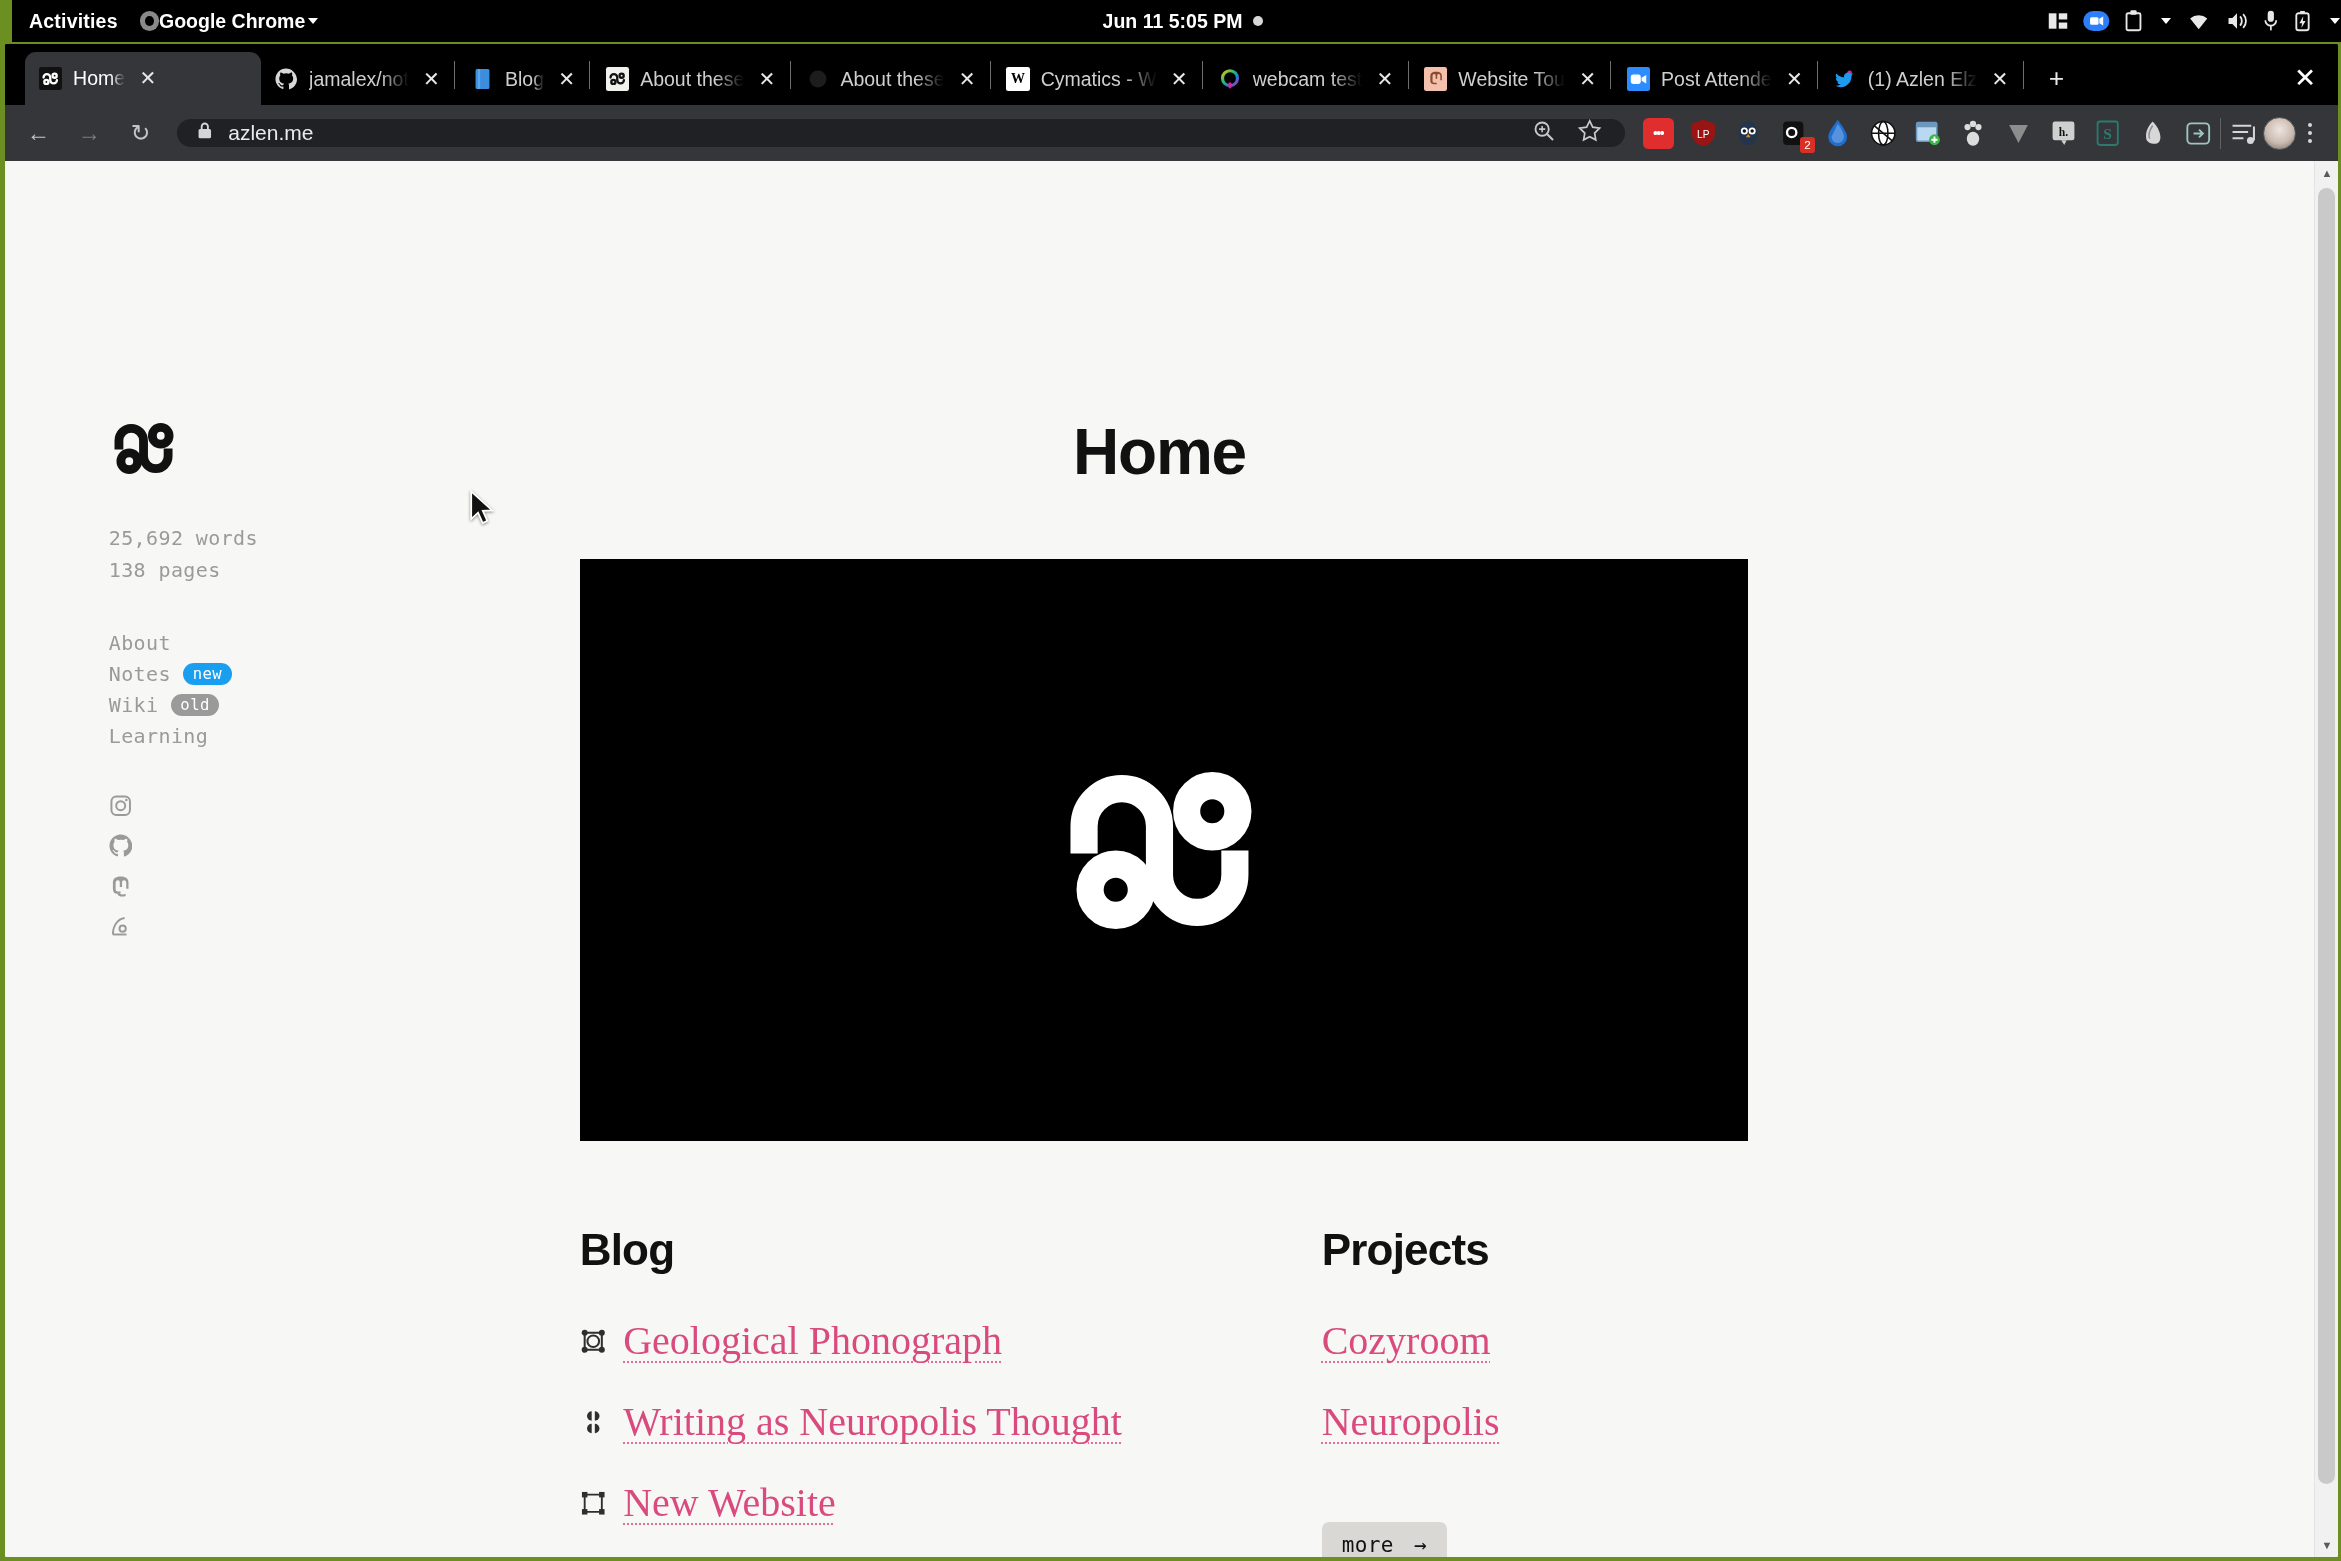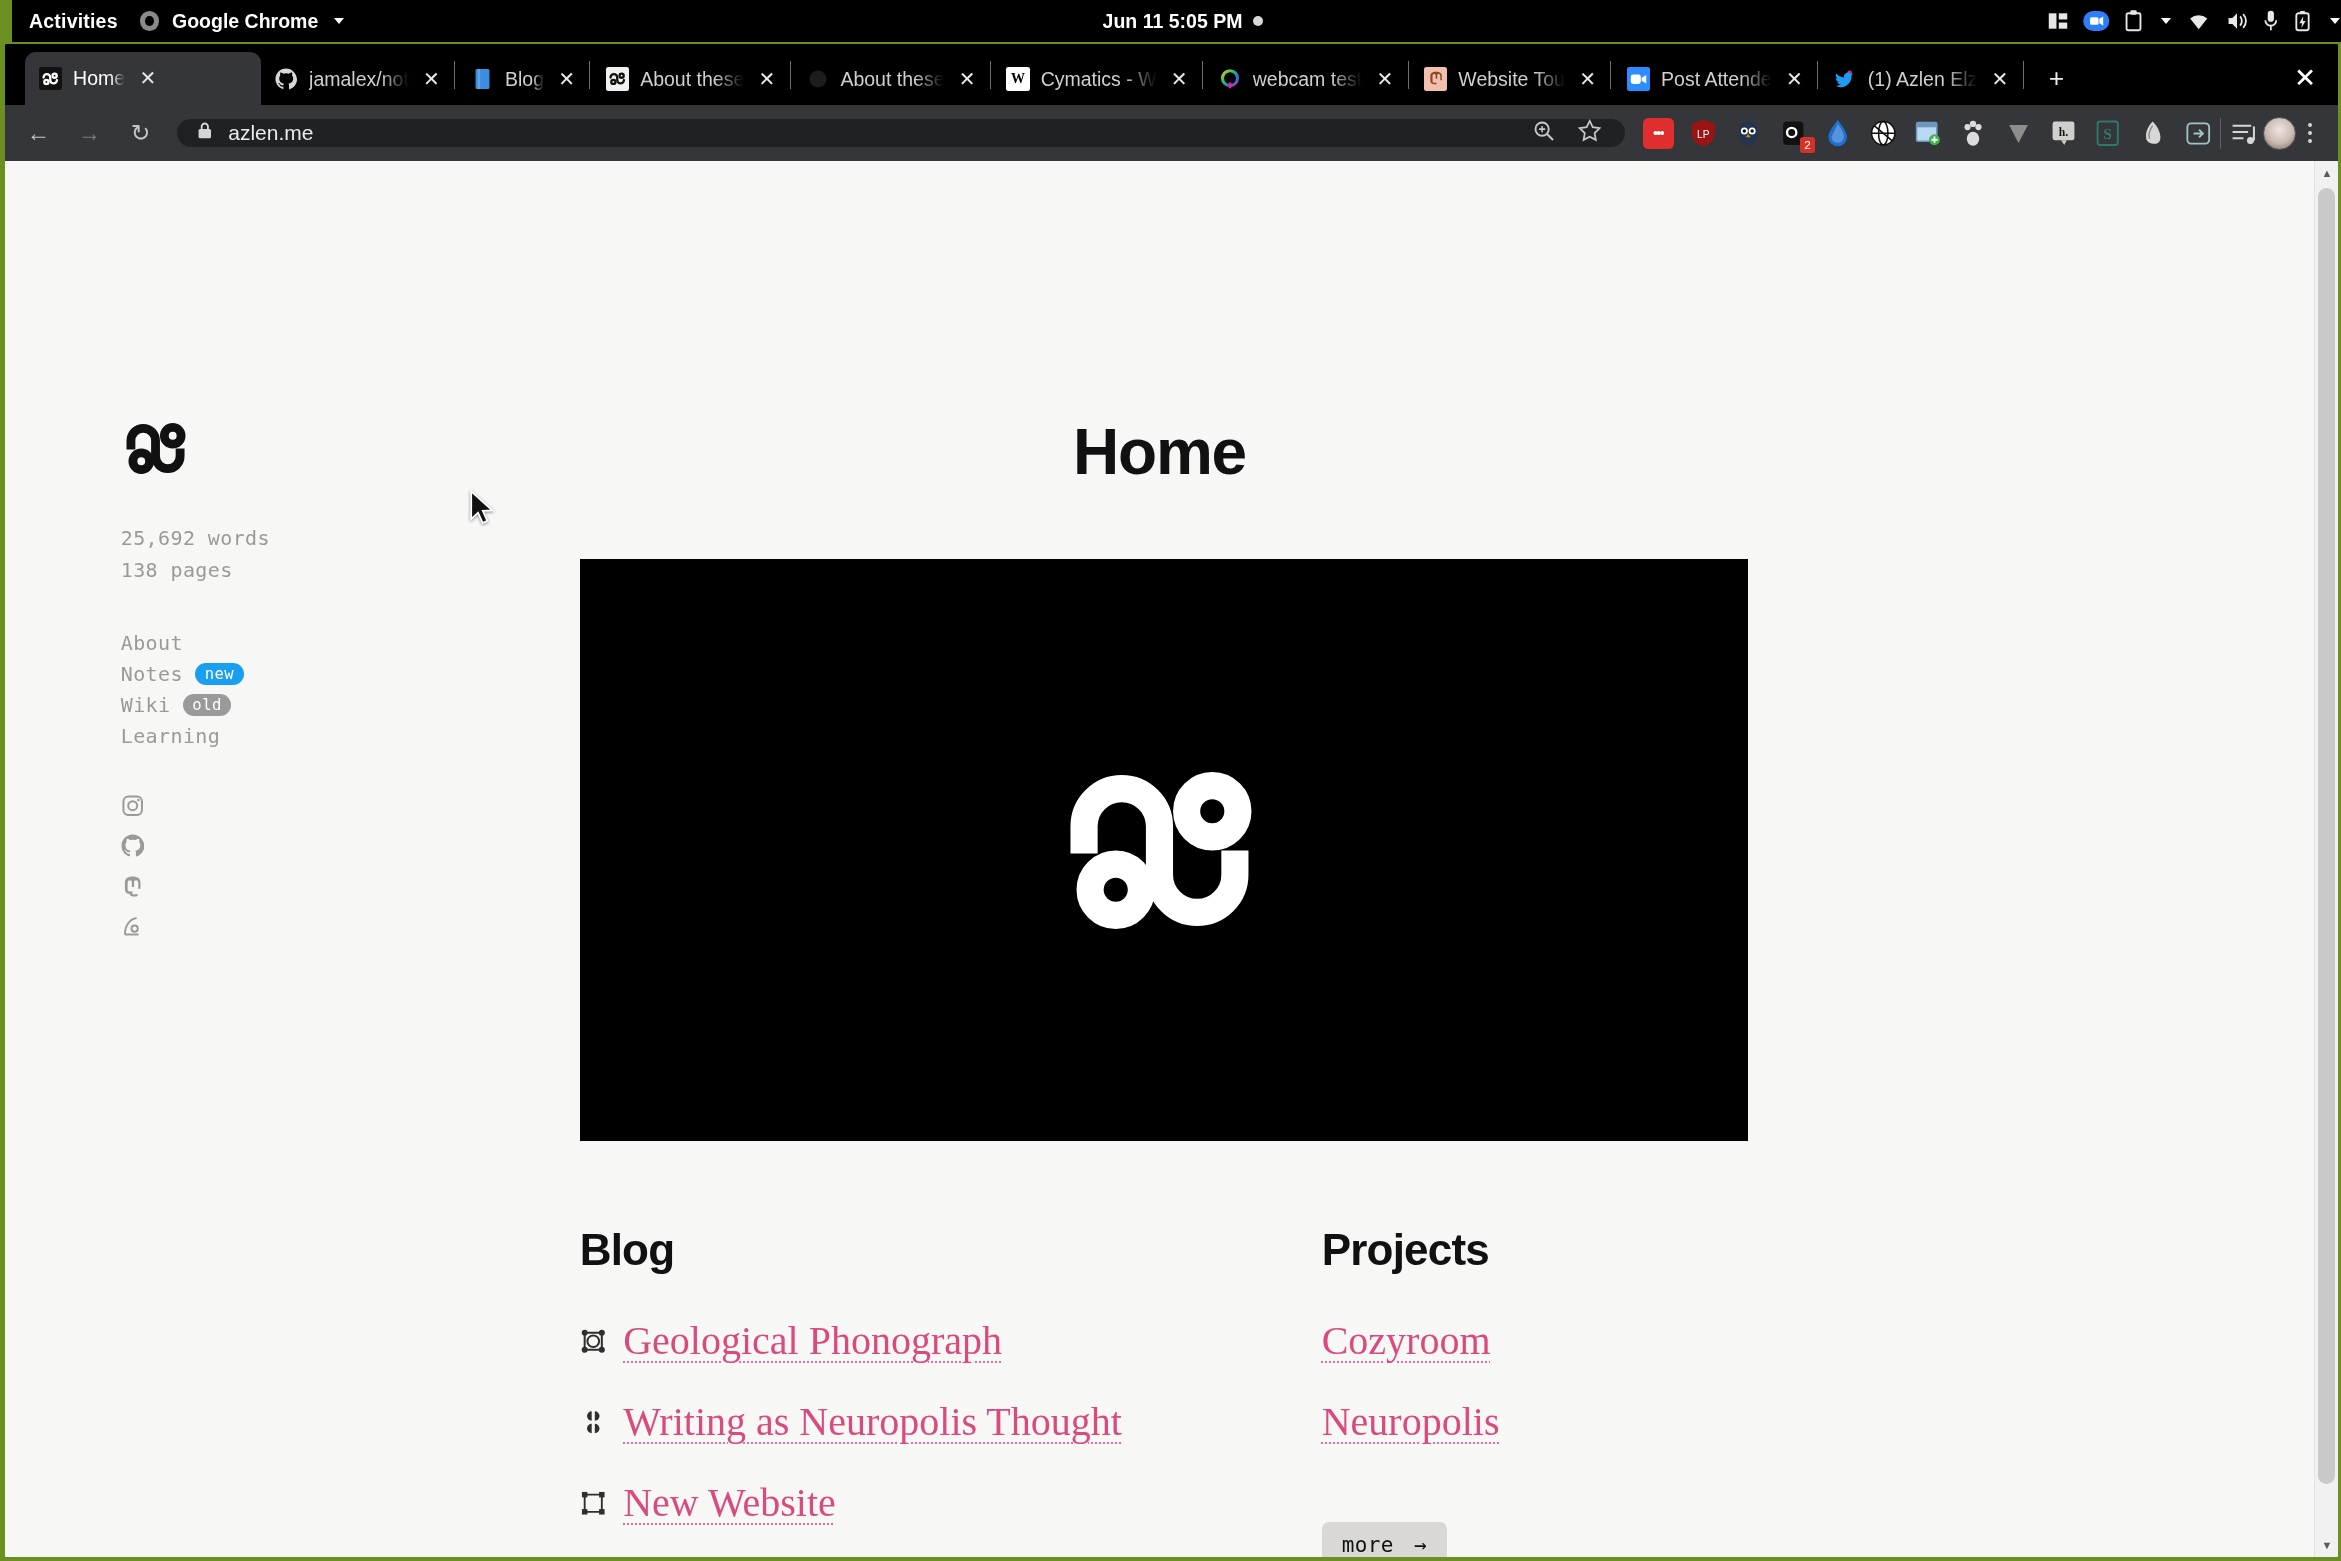--- a/index.html
+++ b/index.html
@@ -22,21 +22,21 @@
     position: absolute; left: 12px; top: 0;
     width: 2342px; height: 42px;
     background: #000;
     display: flex; align-items: center;
     color: #ffffff;
     font-size: 19.5px;
     z-index: 40;
   }
   #topbar .tb-left { display: flex; align-items: center; }
   .tb-activities { padding: 0 14px 0 17px; font-weight: 700; letter-spacing: 0.2px; }
-  .tb-app { display: flex; align-items: center; gap: 13px; padding: 0 7.8px; font-weight: 700;}
+  .tb-app { display: flex; align-items: center; gap: 0; padding: 0 7.8px; font-weight: 700;}
   .chrome-dot {
     width: 19.5px; height: 19.5px; border-radius: 50%;
     background: #8a8a8a; position: relative; display:inline-block;
   }
   .chrome-dot::after{
     content:""; position:absolute; left:5.5px; top:4.7px;
     width:8.6px; height:10px; border-radius:50%; background:#000;
   }
   .caret-down {
     width:0;height:0;border-left:5.5px solid transparent;border-right:5.5px solid transparent;
@@ -206,21 +206,21 @@
   }
   #scrollbar .sb-up{ top:0; }
   #scrollbar .sb-down{ bottom:0; }
   #scrollbar .sb-thumb{
     position:absolute; left:3.1px; top:26.5px; width:17px; height:1296px;
     background:#c9c9c9; border-radius:8.6px;
   }
 
   
   #sidebar{
-    position:absolute; left:116px; top:258px; width:336px;
+    position:absolute; left:104px; top:258px; width:336px;
   }
   .logo-mark{ width:72px; height:59px; display:block; }
   .stats{
     margin-top:44px;
     font-family:"DejaVu Sans Mono","Liberation Mono",monospace;
     font-size:20px; line-height:1.62; color:#9a9a9a; letter-spacing:0.4px;
   }
   .navlist{
     margin-top:41px;
     font-family:"DejaVu Sans Mono","Liberation Mono",monospace;

